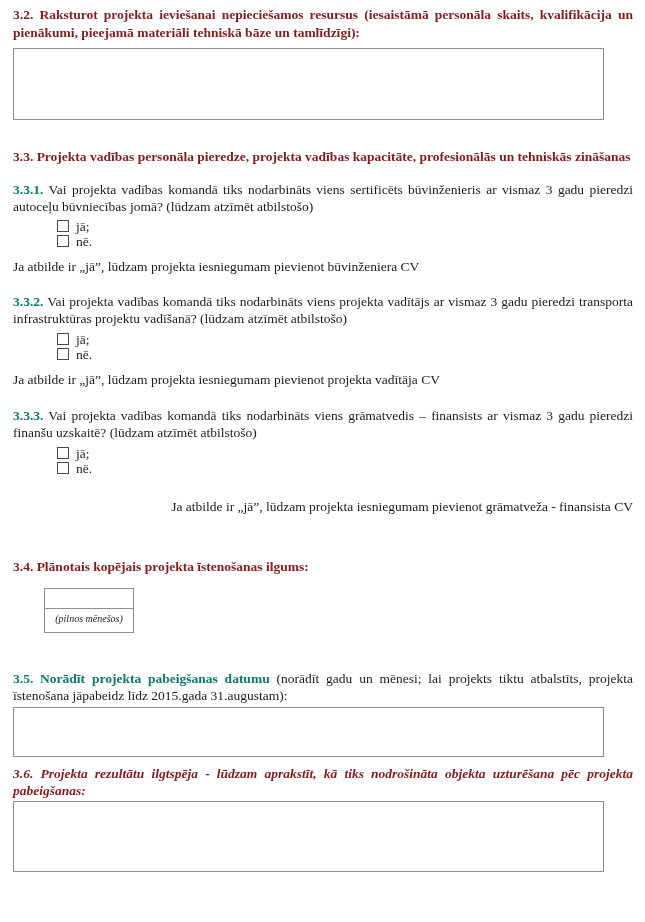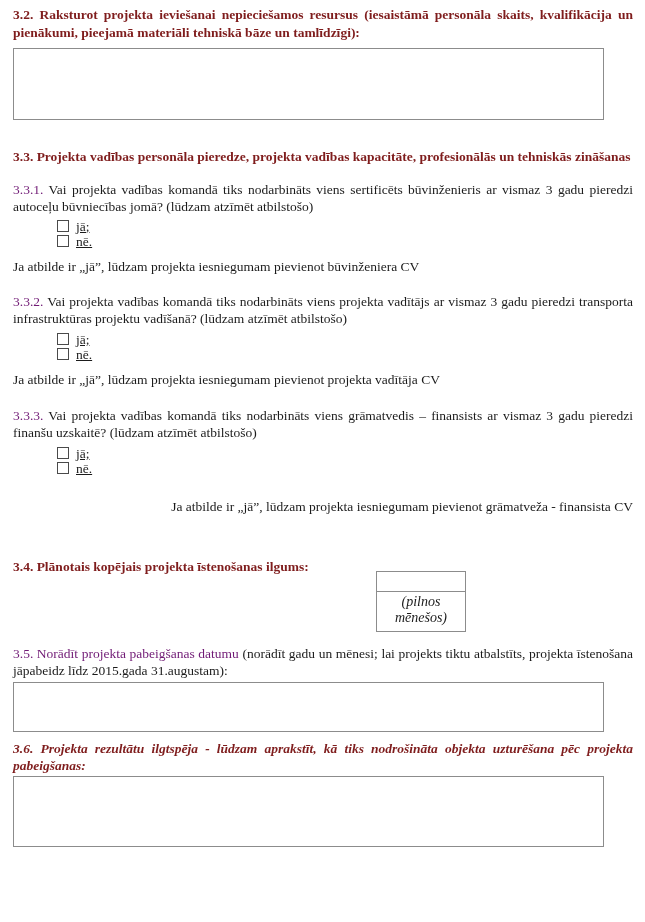--- a/index.html
+++ b/index.html
@@ -7,75 +7,75 @@
     width:645px; height:922px;
     box-sizing:border-box;
     padding:6px 12px 0 13px;
     background:#ffffff;
     font-family:"Liberation Serif", serif;
     font-size:13.5px;
     line-height:17.5px;
     color:#1b1b1b;
   }
   .para { margin:0; text-align:justify; }
-  .bold { font-weight:normal; color:#701a75; }
+  .bold { font-weight:bold; color:#0f766e; }
   .note { }
   .heading { font-weight:bold; color:#7f1d1d; margin:0; text-align:justify; }
 
   .answer-box {
     width:589px;
     border:1px solid #8c8c8c;
     background:#fff;
   }
   #box32 { height:70px; margin-top:7px; }
   #box35 { height:48px; margin-top:2px; }
   #box36 { height:69px; margin-top:1px; }
 
   #h33   { margin-top:28px; }
   #p331  { margin-top:15px; }
   #p332  { margin-top:17px; }
   #p333  { margin-top:18px; }
 
   .opts { margin:3px 0 0 44px; }
   .opts.o2 { margin-top:4px; }
-  .opt  { line-height:15.8px;text-decoration:underline; }
+  .opt  { line-height:15.8px; }
   .cb {
     display:inline-block;
     width:10px; height:10px;
     border:1px solid #4a4a4a;
     background:#fff;
     margin-right:7px;
     vertical-align:-1px;
   }
   .followup { margin:8px 0 0 0; }
   #fu3 { margin-top:21px;text-align:right; }
 
-  .row34 { display:flex; margin-top:42px; }
+  .row34 { display:flex; margin-top:42px;flex-direction:column; }
   #h34 { width:332px; flex:none; }
   .dur-table {
     flex:none;
     margin-left:31px;
     margin-top:13px;
     width:88px;
     border:1px solid #8c8c8c;
     text-align:center;
   }
   .dur-input {
     height:19px;
     border-bottom:1px solid #8c8c8c;
     background:#fff;
   }
   .dur-caption {
     font-style:italic;
-    font-size:14px;
+    font-size:10px;
     line-height:16.5px;
     padding:2px 2px 4px;
   }
 
-  #h35 { margin-top:13px; }
+  #h35 { margin-top:37px; }
   #h36 { margin-top:8px;font-style:italic; }
 </style>
 </head>
 <body>
 
 <p class="heading" id="h32">3.2. Raksturot projekta ieviešanai nepieciešamos resursus (iesaistāmā personāla skaits, kvalifikācija un pienākumi, pieejamā materiāli tehniskā bāze un tamlīdzīgi):</p>
 <div class="answer-box" id="box32"></div>
 
 <p class="heading" id="h33">3.3. Projekta vadības personāla pieredze, projekta vadības kapacitāte, profesionālās un tehniskās zināšanas</p>
 

